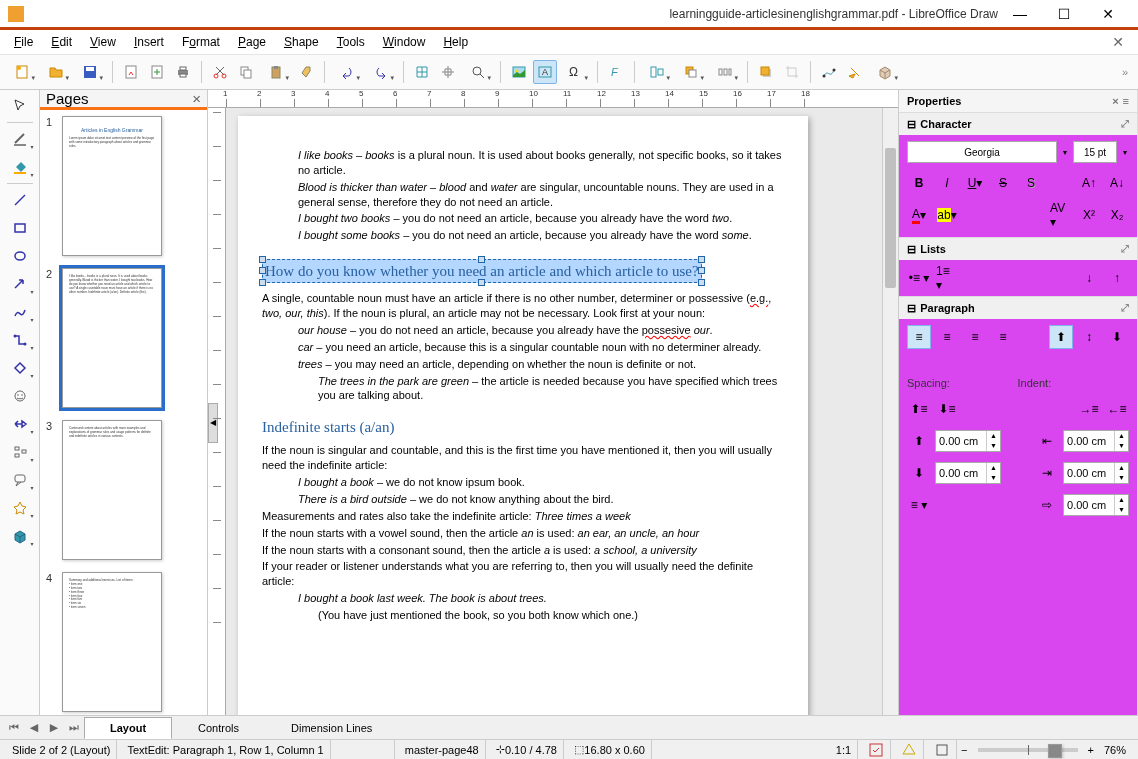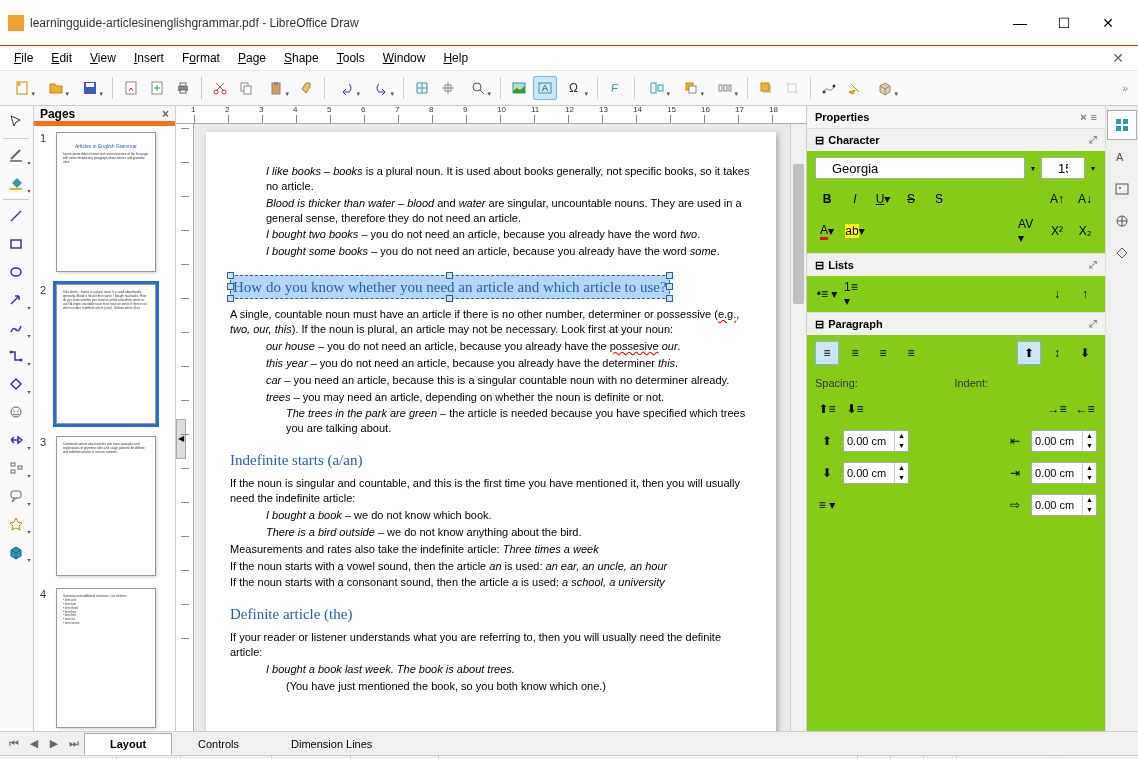--- a/index.html
+++ b/index.html
@@ -1,36 +1,36 @@
 <!DOCTYPE html>
 <html><head>
 <meta charset="utf-8">
 <style>
 * { box-sizing: border-box; margin: 0; padding: 0; }
 body { font-family: "Segoe UI", Tahoma, sans-serif; font-size: 12px; background: #f0f0f0; overflow: hidden; width: 1138px; height: 759px; }
-.titlebar { height: 46px; background: #fff; display: flex; align-items: center; padding: 0 8px; border-bottom: 1px solid #c2410c; }
+.titlebar { height: 30px; background: #fff; display: flex; align-items: center; padding: 0 8px; border-bottom: 3px solid #c2410c; text-align: right; }
 .titlebar .icon { width: 16px; height: 16px; background: #f0a030; margin-right: 6px; }
 .titlebar .title { flex: 1; font-size: 12px; color: #333; }
 .titlebar .winbtn { width: 44px; height: 28px; display: flex; align-items: center; justify-content: center; font-size: 14px; }
 .menubar { height: 24px; background: #fff; display: flex; align-items: center; padding: 0 6px; gap: 2px; border-bottom: 0px; }
 .menubar .mi { padding: 3px 8px; font-size: 12px; }
 .menubar .mi u { text-decoration: underline; }
 .menubar .closex { margin-left: auto; padding: 0 8px; font-size: 14px; color: #666; }
 .toolbar { height: 36px; background: #fafafa; display: flex; align-items: center; padding: 2px 6px; gap: 2px; border-top: 1px solid #e5e5e5; border-bottom: 1px solid #ccc; }
 .tbtn { width: 24px; height: 24px; display: flex; align-items: center; justify-content: center; border: 1px solid transparent; border-radius: 2px; position: relative; }
 .tbtn.dd { width: 32px; }
 .tbtn.dd::after { content: "▾"; font-size: 7px; position: absolute; right: 2px; bottom: 1px; color: #555; }
 .tbtn.active { background: #cde6f7; border-color: #7eb4ea; }
 .tsep { width: 1px; height: 22px; background: #ccc; margin: 0 4px; }
 .main { display: flex; height: calc(759px - 30px - 24px - 36px - 24px - 20px); }
 .lefttools { width: 40px; background: #fafafa; border-right: 1px solid #ccc; display: flex; flex-direction: column; align-items: center; padding-top: 4px; gap: 4px; }
 .ltbtn { width: 30px; height: 24px; display: flex; align-items: center; justify-content: center; position: relative; }
 .ltbtn.dd::after { content: "▾"; font-size: 6px; position: absolute; right: 1px; bottom: 1px; color: #555; }
 .pages { width: 168px; background: #fff; border-right: 1px solid #ccc; display: flex; flex-direction: column; }
-.pages-hdr { height: 20px; display: flex; align-items: center; padding: 0 6px; font-weight: bold; font-size: 12px; background: #f5f5f5; border-bottom: 5px solid #f97316; }
+.pages-hdr { height: 20px; display: flex; align-items: center; padding: 0 6px; font-weight: normal; font-size: 15px; background: #f5f5f5; border-bottom: 3px solid #f97316; }
 .pages-hdr .x { margin-left: auto; color: #666; }
 .pages-body { flex: 1; overflow-y: auto; padding: 6px; }
 .thumb-wrap { display: flex; gap: 4px; margin-bottom: 12px; }
 .thumb-num { width: 12px; font-size: 11px; color: #333; }
 .thumb { width: 100px; height: 140px; background: #fff; border: 1px solid #999; box-shadow: 1px 1px 3px rgba(0,0,0,0.2); padding: 6px; font-size: 4px; color: #333; overflow: hidden; line-height: 1.2; }
 .thumb.sel { outline: 3px solid #2a6ec9; }
 .canvas-area { flex: 1; display: flex; flex-direction: column; background: #eaeaea; position: relative; }
 .hruler { height: 18px; background: #fff; border-bottom: 1px solid #aaa; font-size: 8px; color: #333; overflow: hidden; display: flex; align-items: flex-end; padding-left: 18px; }
 .hruler .tick { width: 34px; text-align: center; border-left: 1px solid #888; height: 8px; position: relative; }
 .hruler .tick span { position: absolute; top: -10px; left: -4px; }
@@ -39,33 +39,33 @@
 .vruler .vtick { height: 34px; border-top: 1px solid #888; width: 8px; position: relative; }
 .page-canvas { flex: 1; overflow: auto; padding: 8px 12px; position: relative; }
 .paper { width: 570px; min-height: 800px; background: #fff; box-shadow: 2px 2px 6px rgba(0,0,0,0.3); padding: 30px 24px; font-family: Arial, sans-serif; font-size: 11px; color: #000; line-height: 1.35; }
 .paper .heading { color: #2860a0; font-family: Georgia, serif; font-size: 15px; margin: 14px 0 6px 0; }
 .paper .heading.sel { background: #b4d7ff; display: inline-block; position: relative; border: 1px dashed #2266aa; padding: 1px 2px; }
 .paper .sel-handle { position: absolute; width: 7px; height: 7px; border: 1px solid #2266aa; background: #cde; }
 .paper p { margin: 2px 0; }
 .paper .indent { padding-left: 36px; }
 .paper .indent2 { padding-left: 56px; }
 .paper em { font-style: italic; }
-.sidebar { width: 332px; background: #84cc16; border-left: 1px solid #ccc; display: flex; }
+.sidebar { width: 240px; background: #d946ef; border-left: 1px solid #ccc; display: flex; }
 .sidebar-content { flex: 1; display: flex; flex-direction: column; }
 .sidebar-tabs { width: 36px; background: #f0f0f0; border-left: 1px solid #ddd; display: flex; flex-direction: column; align-items: center; padding-top: 4px; gap: 2px; }
 .stab { width: 30px; height: 30px; display: flex; align-items: center; justify-content: center; border: 1px solid transparent; }
 .stab.active { background: #fff; border-color: #aaa; }
 .sb-hdr { height: 22px; display: flex; align-items: center; padding: 0 8px; font-weight: bold; font-size: 11px; background: #f5f5f5; }
 .sb-hdr .x { margin-left: auto; color: #777; font-size: 11px; margin-right: 4px; }
 .sb-hdr .menu { color: #666; }
 .sb-section { border-top: 1px solid #ddd; }
 .sb-section-hdr { height: 22px; display: flex; align-items: center; padding: 0 8px; font-size: 11px; font-weight: bold; background: #f0f0f0; }
 .sb-section-hdr .exp { margin-left: auto; color: #888; font-size: 10px; }
 .sb-section-body { padding: 6px 8px; display: flex; flex-wrap: wrap; gap: 4px; align-items: center; }
-.sb-input { border: 1px solid #aaa; height: 22px; padding: 0 16px; font-size: 13px; background: #fff; }
+.sb-input { border: 1px solid #aaa; height: 22px; padding: 0 8px; font-size: 10px; background: #fff; text-align: center; }
 .sb-btn { width: 24px; height: 24px; display: flex; align-items: center; justify-content: center; border: 1px solid transparent; }
 .sb-btn.active { background: #cde6f7; border: 1px solid #7eb4ea; }
 .sb-row { display: flex; align-items: center; gap: 4px; width: 100%; margin-bottom: 4px; }
 .sb-label { font-size: 11px; color: #333; }
 .spinner { display: flex; align-items: center; border: 1px solid #aaa; height: 22px; background: white; }
 .spinner input { border: none; width: 50px; padding: 0 3px; font-size: 11px; outline: none; }
 .spinner .spbtns { display: flex; flex-direction: column; width: 14px; font-size: 7px; }
 .spinner .spbtns div { height: 10px; text-align: center; border-left: 1px solid #ccc; line-height: 10px; }
 .tabbar { height: 24px; background: #f0f0f0; display: flex; align-items: center; border-top: 1px solid #ccc; padding: 0 4px; gap: 0; font-size: 11px; }
 .tabbar .navbtn { width: 20px; height: 20px; display: flex; align-items: center; justify-content: center; color: #666; }
@@ -490,32 +490,30 @@
         <div class="paper">
           <p class="indent"><em>I like books – books</em><span> is a plural noun. It is used about books generally, not specific books, so it takes no article.</span></p>
           <p class="indent"><em>Blood is thicker than water – blood</em><span> and </span><em>water</em><span> are singular, uncountable nouns. They are used in a general sense, therefore they do not need an article.</span></p>
           <p class="indent"><em>I bought two books</em><span> – you do not need an article, because you already have the word </span><em>two</em><span>.</span></p>
           <p class="indent"><em>I bought some books</em><span> – you do not need an article, because you already have the word </span><em>some</em><span>.</span></p>
           <div class="heading sel"><span>How do you know whether you need an article and which article to use?</span>
             <div class="sel-handle" style="left:-4px;top:-4px"></div><div class="sel-handle" style="right:-4px;top:-4px"></div><div class="sel-handle" style="left:-4px;bottom:-4px"></div><div class="sel-handle" style="right:-4px;bottom:-4px"></div><div class="sel-handle" style="left:50%;top:-4px;margin-left:-4px"></div><div class="sel-handle" style="left:50%;bottom:-4px;margin-left:-4px"></div><div class="sel-handle" style="left:-4px;top:50%;margin-top:-4px"></div><div class="sel-handle" style="right:-4px;top:50%;margin-top:-4px"></div>
           </div>
           <p><span>A single, countable noun must have an article if there is no other number, determiner or possessive (</span><span style="text-decoration:underline wavy red">e.g.</span><span>, </span><em>two, our, this</em><span>). If the noun is plural, an article may not be necessary. Look first at your noun:</span></p>
           <p class="indent"><em>our house</em><span> – you do not need an article, because you already have the </span><span style="text-decoration:underline wavy red">possesive</span><span> </span><em>our</em><span>.</span></p>
-          <p class="indent"><em>this year</em><span> – you do not need an article, because you already have the determiner </span><em>this</em><span>.</span></p>
           <p class="indent"><em>car</em><span> – you need an article, because this is a singular countable noun with no determiner already.</span></p>
           <p class="indent"><em>trees</em><span> – you may need an article, depending on whether the noun is definite or not.</span></p>
           <p class="indent2"><em>The trees in the park are green</em><span> – the article is needed because you have specified which trees you are talking about.</span></p>
           <div class="heading">Indefinite starts (a/an)</div>
           <p>If the noun is singular and countable, and this is the first time you have mentioned it, then you will usually need the indefinite article:</p>
-          <p class="indent"><em>I bought a book</em><span> – we do not know which book.</span></p>
+          <p class="indent"><em>I bought a book</em><span> – we do not know ipsum book.</span></p>
           <p class="indent"><em>There is a bird outside</em><span> – we do not know anything about the bird.</span></p>
           <p><span>Measurements and rates also take the indefinite article: </span><em>Three times a week</em></p>
           <p><span>If the noun starts with a vowel sound, then the article </span><em>an</em><span> is used: </span><em>an ear, an uncle, an hour</em></p>
           <p><span>If the noun starts with a consonant sound, then the article </span><em>a</em><span> is used: </span><em>a school, a university</em></p>
-          <div class="heading">Definite article (the)</div>
           <p>If your reader or listener understands what you are referring to, then you will usually need the definite article:</p>
           <p class="indent"><em>I bought a book last week. The book is about trees.</em></p>
           <p class="indent2">(You have just mentioned the book, so you both know which one.)</p>
           
           
         </div>
       </div>
     </div>
     <div class="vscroll">
         <div class="vthumb"></div>
@@ -594,21 +592,21 @@
           <div class="sb-row">
             <div class="sb-btn active">≡</div>
             <div class="sb-btn">≡</div>
             <div class="sb-btn">≡</div>
             <div class="sb-btn">≡</div>
             <div style="flex:1"></div>
             <div class="sb-btn active">⬆</div>
             <div class="sb-btn">↕</div>
             <div class="sb-btn">⬇</div>
           </div>
-          <div class="sb-row" style="margin-top:4px">
+          <div class="sb-row" style="margin-top:20px">
             <div style="width:48%">
                 <div class="sb-label">Spacing:</div>
               </div>
             <div style="width:48%">
                 <div class="sb-label">Indent:</div>
               </div>
           </div>
           <div class="sb-row">
             <div class="sb-btn">⬆≡</div>
             <div class="sb-btn">⬇≡</div>
@@ -709,20 +707,21 @@
   <div class="navbtn">◀</div>
   <div class="navbtn">▶</div>
   <div class="navbtn">⏭</div>
   <div class="tab active">Layout</div>
   <div class="tab">Controls</div>
   <div class="tab">Dimension Lines</div>
 </div>
 
 <div class="statusbar">
   <div class="cell">Slide 2 of 2 (Layout)</div>
+  <div class="cell">TextEdit: Paragraph 1, Row 1, Column 1</div>
   <div class="cell" style="width:60px"></div>
   <div class="cell">master-page48</div>
   <div class="cell" style="flex:0 0 auto">⊹ <span>0.10 / 4.78</span></div>
   <div class="cell">⬚ <span>16.80 x 0.60</span></div>
   <div class="spacer"></div>
   <div class="cell">1:1</div>
   <div class="cell">
       <svg width="14" height="14" viewBox="0 0 16 16">
         <rect x="2" y="2" width="12" height="12" fill="none" stroke="#c33"></rect>
         <path d="M5 8l2 2 4-4" stroke="#c33" fill="none"></path>

